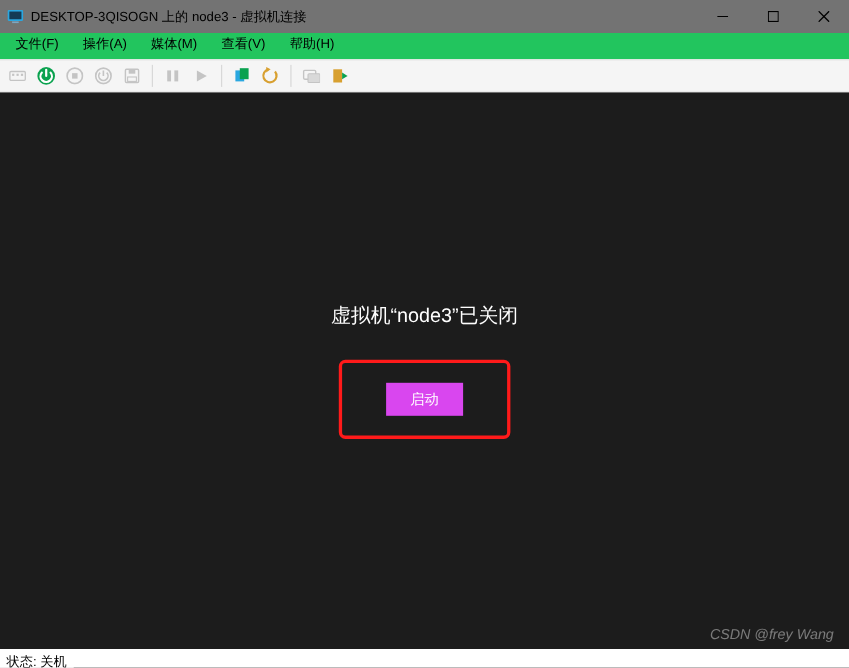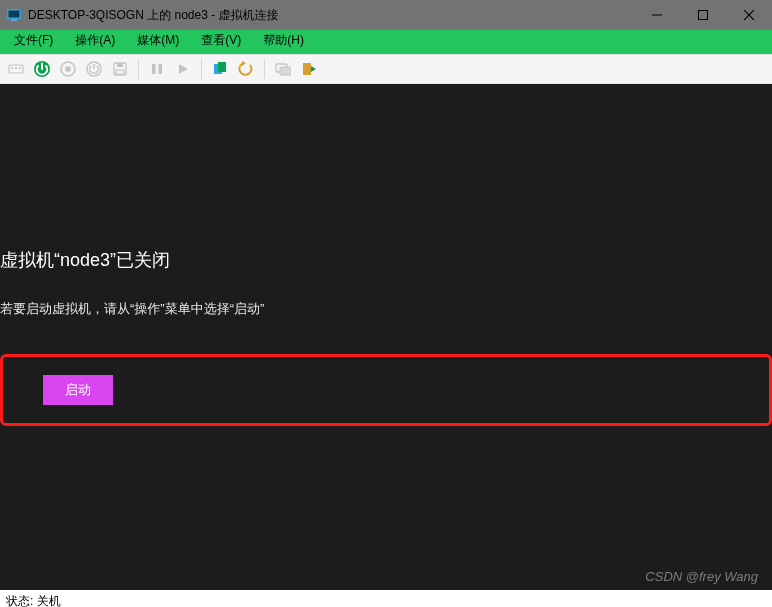--- a/index.html
+++ b/index.html
@@ -43,21 +43,21 @@
       border-radius: 2px;
     }
     .tb-btn.disabled { opacity: .45; }
     .tb-sep { width: 1px; height: 20px; background: #d5d5d5; margin: 0 4px; }
     
     .vm-area {
       position: relative;
       width: 100%; height: 506px;
       background: #1c1c1c;
       display: flex; flex-direction: column;
-      justify-content: center;
+      align-items: center; justify-content: center;
       color: #fff;
     }
     .vm-heading { font-size: 18px; font-weight: 400; margin-bottom: 28px; }
     .vm-subtext { font-size: 13px; color: #e8e8e8; margin-bottom: 36px; }
     .highlight-box {
       border: 3px solid #ff1a1a; border-radius: 6px;
       padding: 18px 40px;
     }
     .start-btn {
       background: #d946ef; color: #fff;
@@ -190,21 +190,20 @@
   <div class="tb-btn">
     <svg width="16" height="16" viewBox="0 0 16 16">
         <rect x="2" y="2" width="8" height="12" fill="#d8a030"></rect>
         <polygon points="10,5 15,8 10,11" fill="#0aa24f"></polygon>
       </svg>
   </div>
 </div>
 
 <div class="vm-area">
   <div class="vm-heading">虚拟机“node3”已关闭</div>
-  <div class="vm-subtext">若要启动虚拟机，请从“操作”菜单中选择“启动”</div>
   <div class="highlight-box">
     <button class="start-btn">启动</button>
   </div>
   <div class="watermark">CSDN @frey Wang</div>
 </div>
 
 <div class="statusbar">
   <span>状态:</span>&nbsp;
   <span>关机</span>
 </div>

